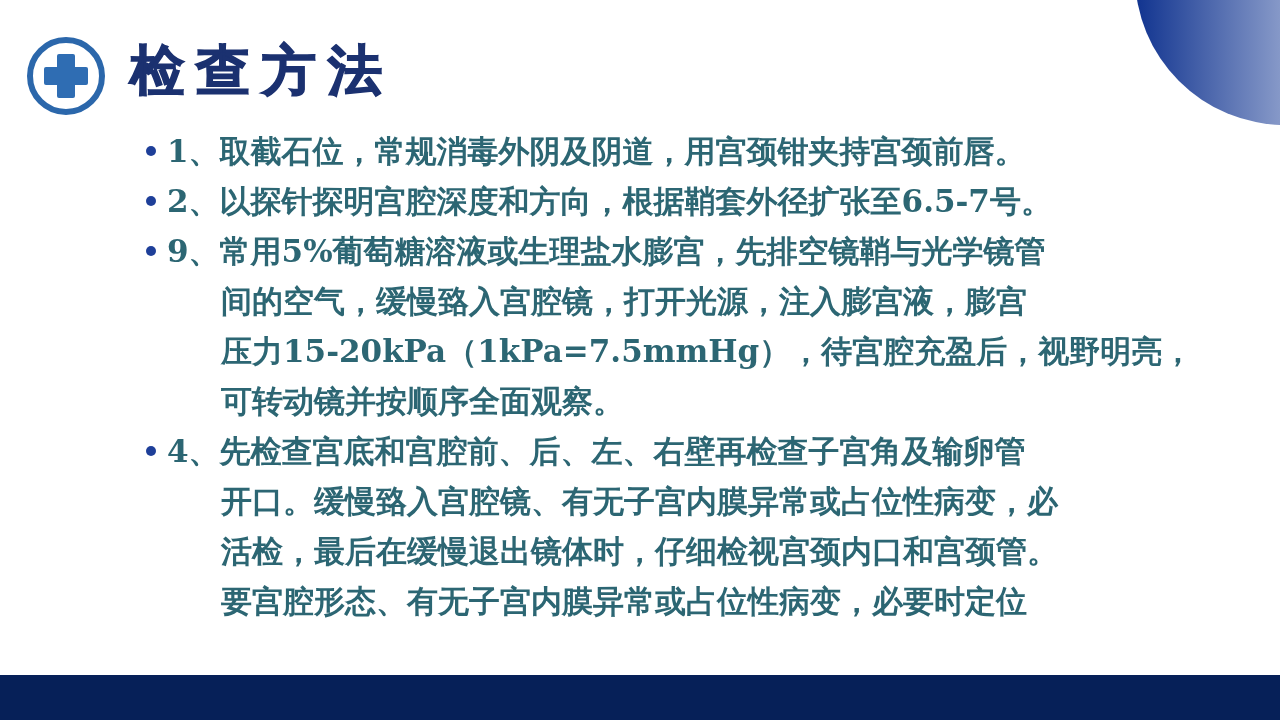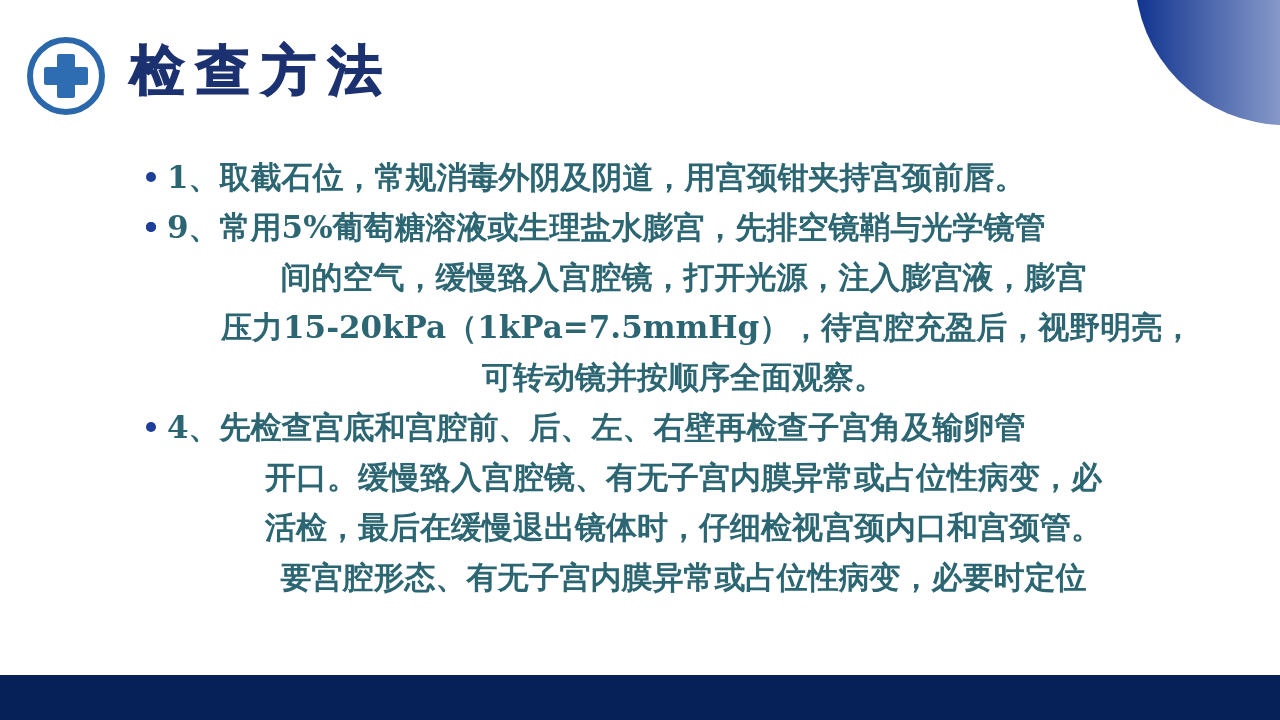--- a/index.html
+++ b/index.html
@@ -70,21 +70,21 @@
     font-weight: bold;
     letter-spacing: 12px;
     color: #1b3170;
     font-family: "DejaVu Sans", sans-serif;
     -webkit-text-stroke: 1.5px #1b3170;
   }
 
   .content {
     position: absolute;
     left: 0;
-    top: 152px;
+    top: 126px;
     width: 1146px;
   }
 
   .bullet-item { position: relative; }
 
   .bullet-dot {
     position: absolute;
     left: 146px;
     top: 20px;
     width: 10px;
@@ -96,21 +96,21 @@
   .line {
     height: 50px;
     line-height: 50px;
     font-size: 31px;
     font-weight: 600;
     color: #2c6673;
     font-family: "DejaVu Serif", serif;
     white-space: nowrap;
   }
   .line.first { margin-left: 167px; }
-  .line.cont  { margin-left: 221px; text-align: center; }
+  .line.cont  { margin-left: 221px; }
 </style>
 </head>
 <body>
 
 <div class="slide">
 
   <div class="corner-circle"></div>
 
   <div class="icon-badge">
     <div class="cross-v"></div>
@@ -121,20 +121,21 @@
 
   <div class="content">
 
     <div class="bullet-item">
       <span class="bullet-dot"></span>
       <div class="line first">1、取截石位，常规消毒外阴及阴道，用宫颈钳夹持宫颈前唇。</div>
     </div>
 
     <div class="bullet-item">
       <span class="bullet-dot"></span>
+      <div class="line first">2、以探针探明宫腔深度和方向，根据鞘套外径扩张至6.5-7号。</div>
     </div>
 
     <div class="bullet-item">
       <span class="bullet-dot"></span>
       <div class="line first">9、常用5%葡萄糖溶液或生理盐水膨宫，先排空镜鞘与光学镜管</div>
       <div class="line cont">间的空气，缓慢臵入宫腔镜，打开光源，注入膨宫液，膨宫</div>
       <div class="line cont">压力15-20kPa（1kPa=7.5mmHg），待宫腔充盈后，视野明亮，</div>
       <div class="line cont">可转动镜并按顺序全面观察。</div>
     </div>
 

